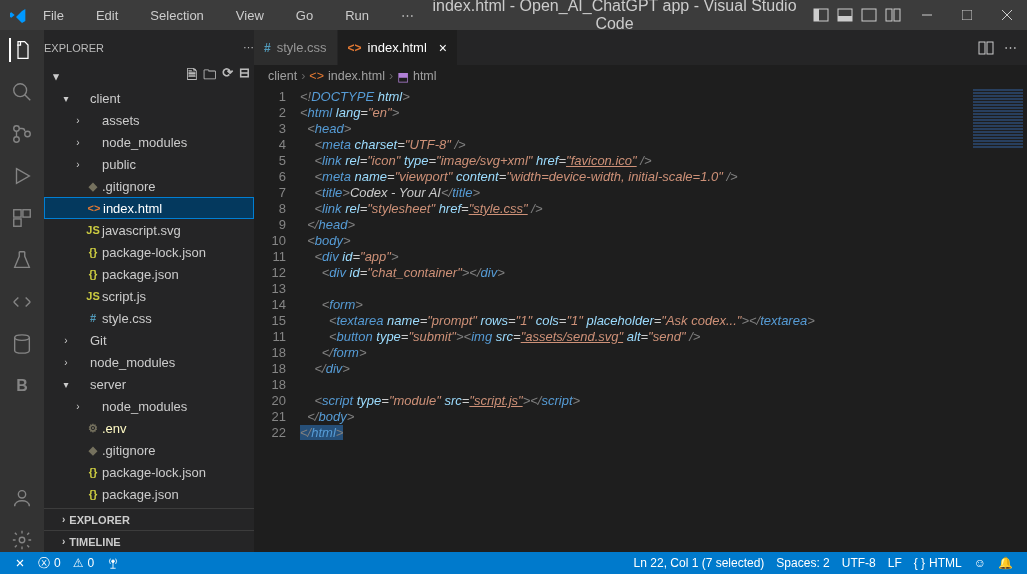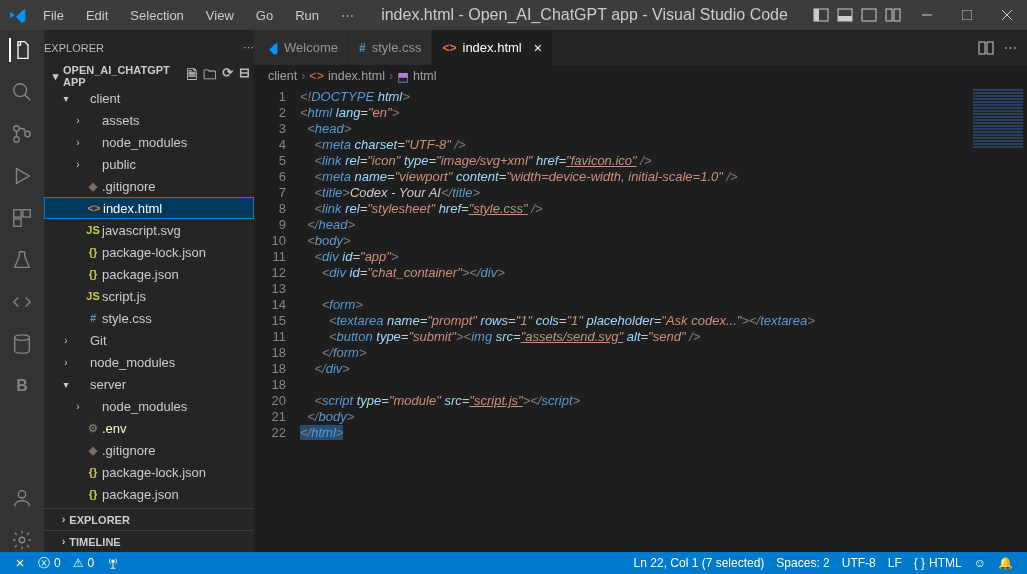--- a/index.html
+++ b/index.html
@@ -1,19 +1,19 @@
 <!DOCTYPE html>
 <html><head>
 <meta charset="utf-8">
 <style>
 * { margin:0; padding:0; box-sizing:border-box; font-family:"Segoe UI",Arial,sans-serif; }
 body { background:#1e1e1e; color:#ccc; width:1027px; height:574px; overflow:hidden; font-size:13px; }
 .titlebar { height:30px; display:flex; align-items:center; background:#3c3c3c; color:#ccc; }
 .titlebar .vsc-logo { width:35px; display:flex; align-items:center; justify-content:center; }
-.menu { display:flex; gap:6px; }
+.menu { display:flex; gap:16px; }
 .menu-item { padding:4px 8px; cursor:default; }
 .title-center { flex:1; text-align:center; font-size:16px; color:#ccc; }
 .layout-icons { display:flex; gap:8px; padding:0 6px; }
 .win-controls { display:flex; }
 .win-btn { width:40px; height:30px; display:flex; align-items:center; justify-content:center; color:#ccc; }
 .main { display:flex; height:calc(574px - 30px - 22px); }
 .activitybar { width:44px; background:#333; display:flex; flex-direction:column; align-items:center; padding-top:8px; gap:18px; }
 .activitybar .icon { width:24px; height:24px; display:flex; align-items:center; justify-content:center; color:#858585; }
 .activitybar .icon.active { color:#fff; border-left:2px solid #fff; margin-left:-2px; padding-left:2px; }
 .activitybar .spacer { flex:1; }
@@ -175,21 +175,20 @@
       </div>
   </div>
 
   <div class="sidebar">
     <div class="sidebar-header">
       <span>EXPLORER</span>
       <span>⋯</span>
     </div>
     <div class="workspace-hdr">
       <span class="chev">▾</span>
-      <span>OPEN_AI_CHATGPT APP</span>
       <div class="ws-icons">
         <span>🗎</span>
         <span>🗀</span>
         <span>⟳</span>
         <span>⊟</span>
       </div>
     </div>
     <div class="tree" id="tree">
         <div class="tree-row" style="padding-left: 16px;">
           <span class="chev">▾</span>
@@ -295,26 +294,20 @@
         <span>EXPLORER</span>
       </div>
     <div class="pane-title">
         <span class="chev">›</span>
         <span>TIMELINE</span>
       </div>
   </div>
 
   <div class="editor">
     <div class="tabbar" id="tabbar">
-        <div class="tab">
-          <svg width="14" height="14" viewBox="0 0 24 24">
-            <path fill="#0098ff" d="M23 3v18l-5 3-9-9 9-9 5-3z"></path>
-          </svg>
-          <span>Welcome</span>
-        </div>
         <div class="tab">
           <span style="color:#519aba;font-size:12px;font-weight:bold">#</span>
           <span>style.css</span>
         </div>
         <div class="tab active">
           <span style="color:#e37933;font-size:12px;font-weight:bold">&lt;&gt;</span>
           <span>index.html</span>
           <span class="close">×</span>
         </div>
         <div class="editor-actions">

